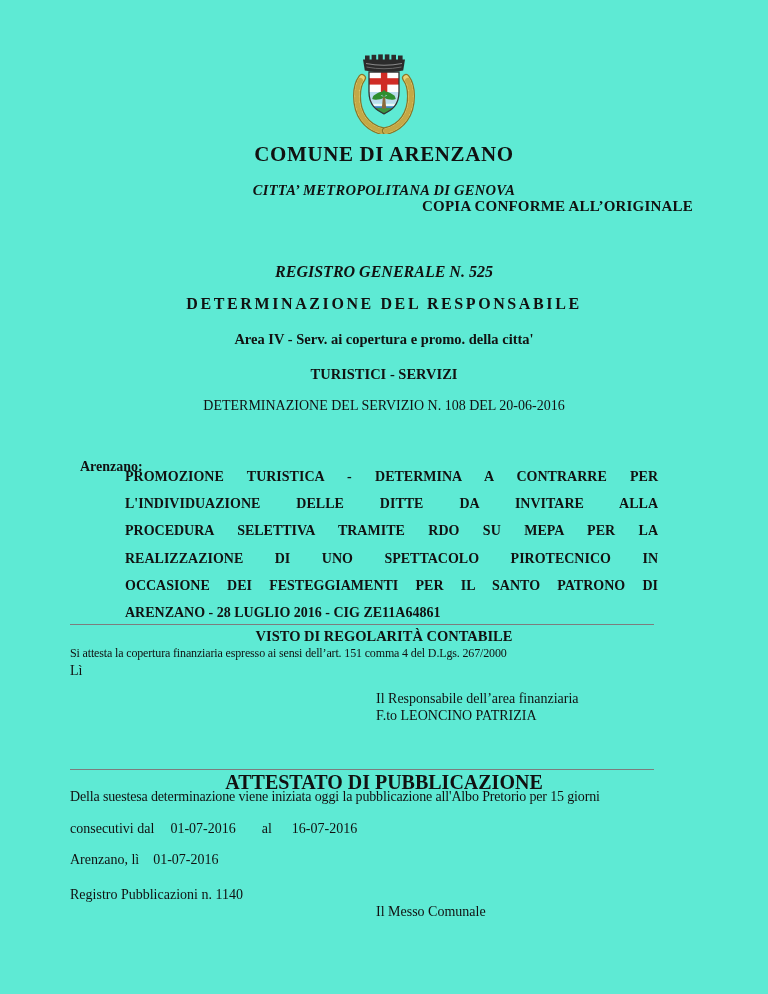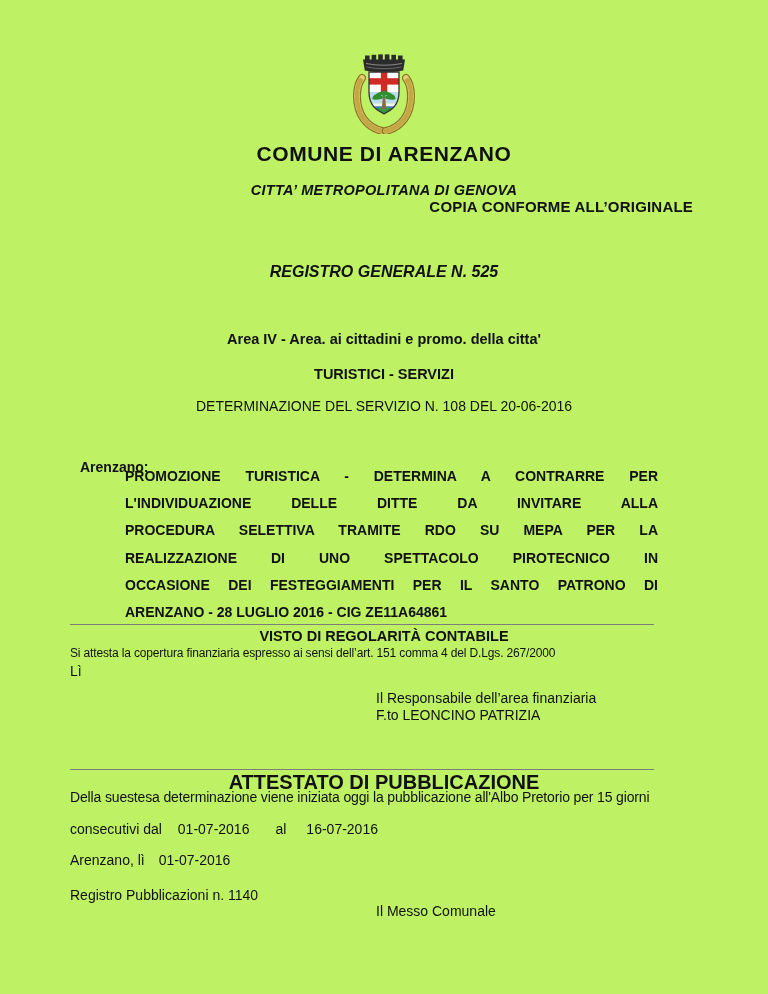--- a/index.html
+++ b/index.html
@@ -1,18 +1,18 @@
 <!DOCTYPE html>
 <html><head>
 <meta charset="utf-8">
 <style>
   html,body { margin:0; padding:0; background:#ffffff; }
   .page {
-    position:relative; width:768px; height:994px; background:#bef264;
-    font-family:Liberation Sans, sans-serif; color:#111; overflow:hidden;
+    position:relative; width:768px; height:994px; background:#5eead4;
+    font-family:Liberation Serif, serif; color:#111; overflow:hidden;
   }
   .abs { position:absolute; white-space:nowrap; }
   .ctr { left:0; right:0; text-align:center; }
   .b { font-weight:bold; }
   .i { font-style:italic;margin-top:16px; }
 
   .muni-title   { top:142px; font-size:21px; letter-spacing:0.6px; }
   .muni-sub     { top:166px; font-size:14.5px; letter-spacing:0.3px; }
   .copy-note    { top:198px; right:75px; font-size:15px; letter-spacing:0.2px; }
   .registro     { top:247px; font-size:16px; }
@@ -105,21 +105,22 @@
       </g>
     </g>
     <path d="M17,18 h30 v20 c0,13 -7,18 -15,21.8 c-8,-3.8 -15,-8.8 -15,-21.8 z" fill="none" stroke="#333" stroke-width="1.3"></path>
   </svg>
 
   <div class="abs ctr b muni-title">COMUNE DI ARENZANO</div>
   <div class="abs ctr b i muni-sub">CITTA’ METROPOLITANA DI GENOVA</div>
   <div class="abs b copy-note">COPIA CONFORME ALL’ORIGINALE</div>
   <div class="abs ctr b i registro">REGISTRO GENERALE N. 525</div>
 
-  <div class="abs ctr b det-area">Area IV - Area. ai cittadini e promo. della citta'</div>
+  <div class="abs ctr b det-title">DETERMINAZIONE DEL RESPONSABILE</div>
+  <div class="abs ctr b det-area">Area IV - Serv. ai copertura e promo. della citta'</div>
   <div class="abs ctr b det-serv">TURISTICI - SERVIZI</div>
   <div class="abs ctr det-num">DETERMINAZIONE DEL SERVIZIO N. 108 DEL 20-06-2016</div>
 
   <div class="abs oggetto-wrap" style="white-space:normal;">
     <span class="oggetto-label">Arenzano:</span>
     <div class="oggetto-text">
       <div class="og-line">PROMOZIONE TURISTICA - DETERMINA A CONTRARRE PER</div>
       <div class="og-line">L'INDIVIDUAZIONE DELLE DITTE DA INVITARE ALLA</div>
       <div class="og-line">PROCEDURA SELETTIVA TRAMITE RDO SU MEPA PER LA</div>
       <div class="og-line">REALIZZAZIONE DI UNO SPETTACOLO PIROTECNICO IN</div>

